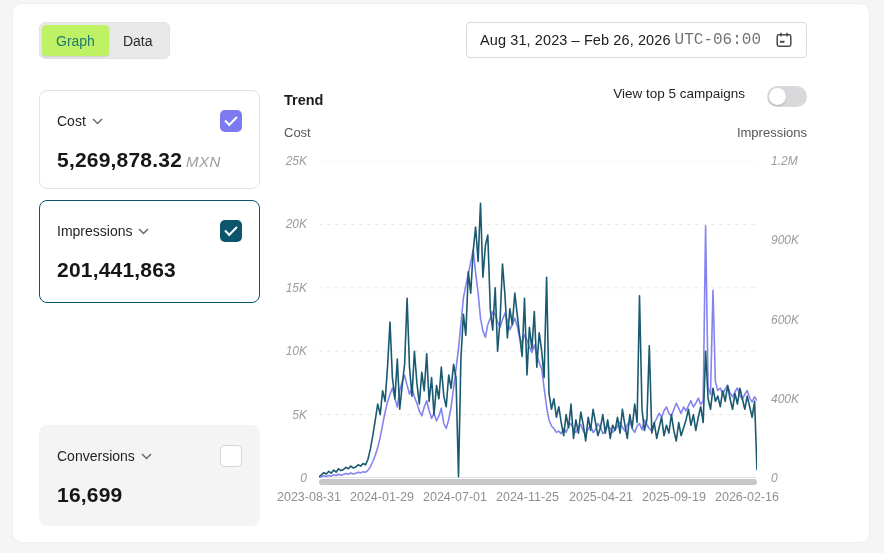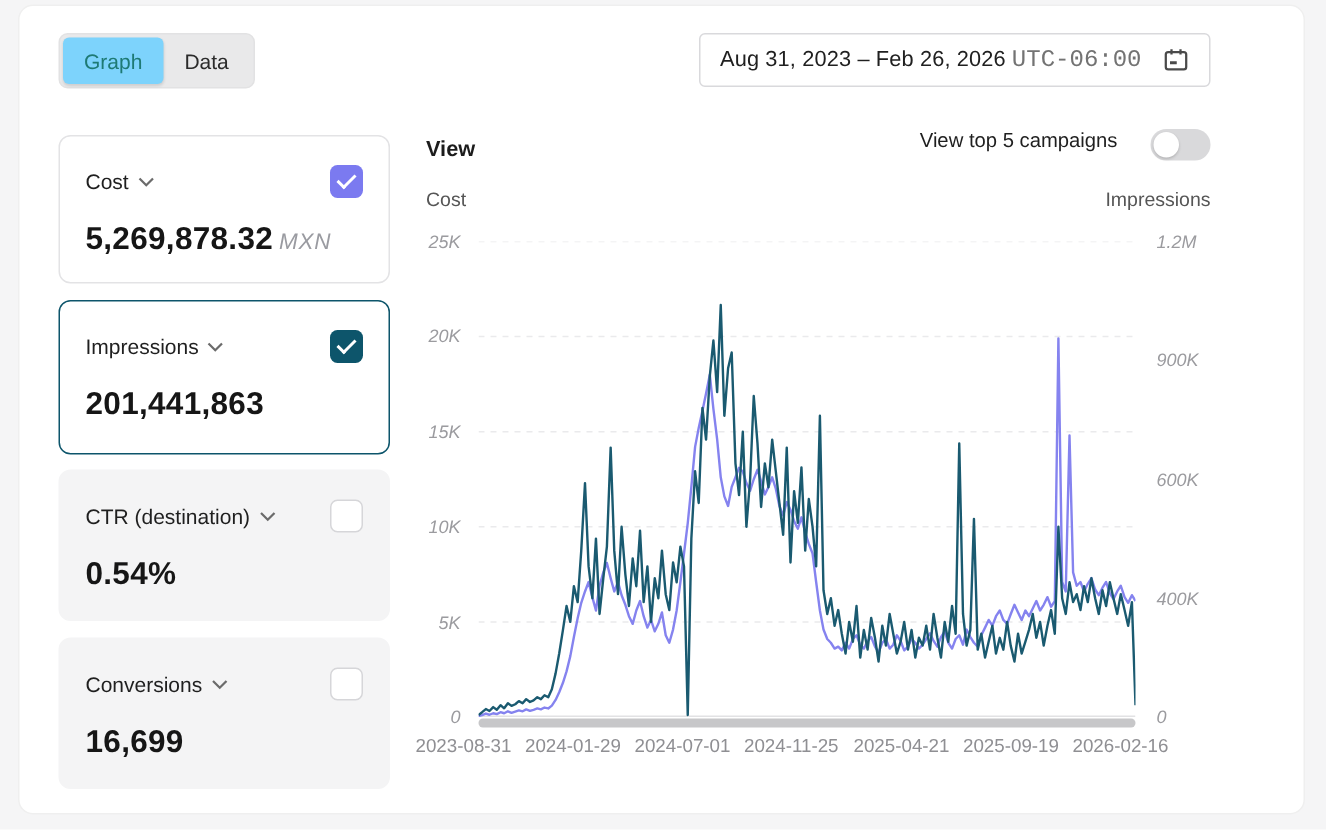--- a/index.html
+++ b/index.html
@@ -20,21 +20,21 @@
     position:absolute; left:26px; top:18px;
     display:flex; align-items:center;
     background:#e9e9ea; border:1px solid #e2e2e3; border-radius:6px;
     padding:2px; height:37px;
   }
   .tab {
     height:31px; padding:0 14px; display:flex; align-items:center;
     font-size:14px; border-radius:4px; cursor:pointer; color:#2b2b2b;
   }
   .tab.active {
-    background:#7dd3fc; color:#1e7a74; font-weight:500;
+    background:#bef264; color:#1e7a74; font-weight:500;
     box-shadow:0 1px 2px rgba(0,0,0,.12);
   }
   .date-control {
     position:absolute; right:62px; top:18px; width:341px; height:36px;
     background:#fff; border:1px solid #d9d9dc; border-radius:4px;
     display:flex; align-items:center; padding:0 13px; cursor:pointer;
   }
   .date-text { font-size:14.5px; color:#202020; letter-spacing:.1px; }
   .tz-text { font-size:16px; color:#737373; margin-left:auto;font-family:Liberation Mono, monospace; }
   .cal-icon { margin-left:14px; display:flex; }
@@ -128,51 +128,37 @@
             <polyline points="1,1 5.5,5.5 10,1"></polyline>
           </svg>
       </span>
       <span class="checkbox checked" style="background: rgb(13, 85, 107);"></span>
     </div>
     <div class="card-value">
       <span>201,441,863</span>
     </div>
   </div>
 
-  <div class="card gray" style="top:309px;height:101px;">
-    <div class="card-row">
-      <span class="card-label">CTR (destination)</span>
-      <span class="chev">
-        <svg width="11" height="7" viewBox="0 0 11 7" fill="none" stroke="#6b6b6b" stroke-width="1.5">
-            <polyline points="1,1 5.5,5.5 10,1"></polyline>
-          </svg>
-      </span>
-      <span class="checkbox"></span>
-    </div>
-    <div class="card-value">
-      <span>0.54%</span>
-    </div>
-  </div>
 
   <div class="card gray" style="top:421px;height:101px;">
     <div class="card-row">
       <span class="card-label">Conversions</span>
       <span class="chev">
         <svg width="11" height="7" viewBox="0 0 11 7" fill="none" stroke="#6b6b6b" stroke-width="1.5">
             <polyline points="1,1 5.5,5.5 10,1"></polyline>
           </svg>
       </span>
       <span class="checkbox"></span>
     </div>
     <div class="card-value">
       <span>16,699</span>
     </div>
   </div>
 
-  <div class="trend-title">View</div>
+  <div class="trend-title">Trend</div>
   <div class="toggle-row">
     <span class="toggle-label">View top 5 campaigns</span>
     <span class="toggle">
         <span class="toggle-knob"></span>
       </span>
   </div>
   <div class="axis-title left">Cost</div>
   <div class="axis-title right">Impressions</div>
 
   <div class="plot">

